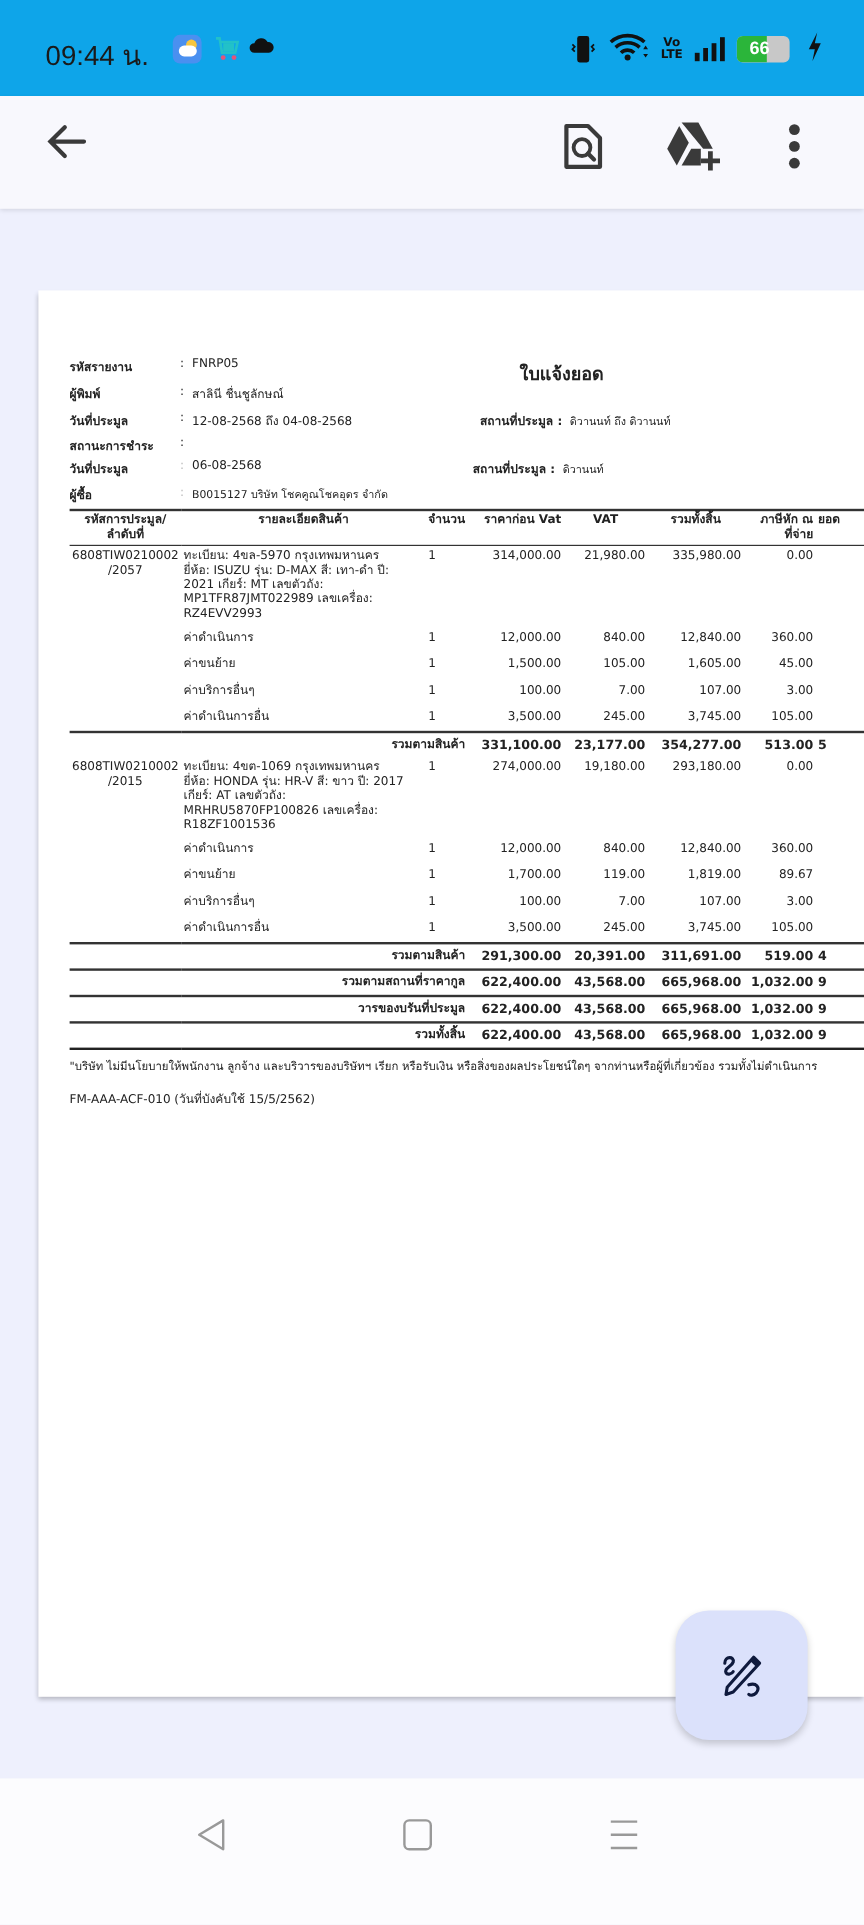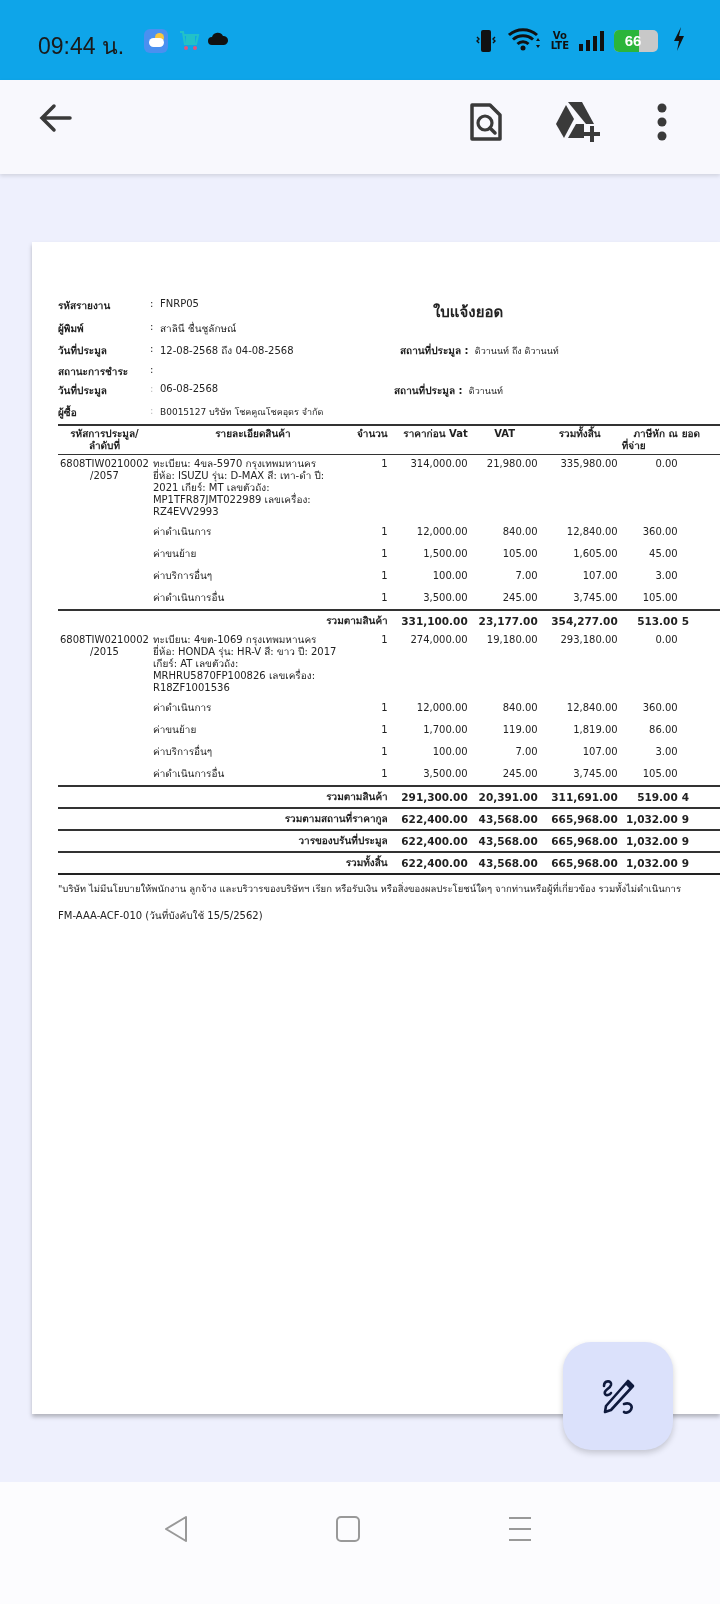--- a/index.html
+++ b/index.html
@@ -42,21 +42,21 @@
   .hdr-val { position:absolute; left:102px; }
   .doc-title { position: absolute; left: 375px; top: 58px; font-size: 15px; font-weight: bold; text-align: center; }
   .loc-row { position: absolute; white-space: nowrap; font-size: 10px;}
   .loc-row b { font-weight: bold; }
 
   table.items { position: absolute; left: 0; top: 182px; width: 700px; border-collapse: collapse; font-size: 10px; }
   table.items th { font-weight: bold; font-size: 10px; padding: 2px 2px; border-top: 2px solid #333; border-bottom: 1px solid #333; vertical-align: top; line-height: 12px; }
   table.items td { padding: 3px 2px; vertical-align: top; line-height: 12px; }
   .c-code { width: 88px; text-align: center; }
   .c-desc { width: 204px; text-align: left; }
-  .c-qty { width: 30px; text-align: right; }
+  .c-qty { width: 30px; text-align: left; }
   .c-num { text-align: right; }
   .c-pre { width: 80px; }
   .c-vat { width: 70px; }
   .c-tot { width: 80px; }
   .c-wht { width: 60px; }
   tr.sub td { font-weight: bold; border-top: 2px solid #333; font-size: 10.5px; padding: 4px 2px; }
   tr.sub td.lbl { text-align: right; font-size: 10px; }
   .desc-lines div { white-space: nowrap; }
   .notice { position: absolute; left: 0; top: 627px; white-space: nowrap; font-size: 9.5px; }
   .form-code { position: absolute; left: 0; top: 654px; white-space: nowrap; font-size: 10px; }
@@ -206,21 +206,21 @@
             <div>รหัสการประมูล/</div>
               <div>ลำดับที่</div>
           </th>
           <th class="c-desc" style="text-align:center">รายละเอียดสินค้า</th>
           <th class="c-qty">จำนวน</th>
           <th class="c-num c-pre">ราคาก่อน Vat</th>
           <th class="c-num c-vat" style="text-align:center">VAT</th>
           <th class="c-num c-tot" style="text-align:center">รวมทั้งสิ้น</th>
           <th class="c-num c-wht" style="text-align:right">
             <div>ภาษีหัก ณ</div>
-              <div style="text-align:left">ที่จ่าย</div>
+              <div style="text-align:right">ที่จ่าย</div>
           </th>
           <th style="text-align:left">ยอด</th>
         </tr>
       </thead>
       <tbody id="tbody">
           <tr>
             <td class="c-code">
               <div>6808TIW0210002</div>
               <div>/2057</div>
             </td>
@@ -316,21 +316,21 @@
             <td class="c-num c-wht" style="padding-top: 5px; padding-bottom: 5px;">360.00</td>
             <td style="text-align: left; padding-top: 5px; padding-bottom: 5px;"></td>
           </tr>
           <tr>
             <td class="c-code" style="padding-top: 5px; padding-bottom: 5px;"></td>
             <td class="c-desc" style="padding-top: 5px; padding-bottom: 5px;">ค่าขนย้าย</td>
             <td class="c-qty" style="padding-top: 5px; padding-bottom: 5px;">1</td>
             <td class="c-num c-pre" style="padding-top: 5px; padding-bottom: 5px;">1,700.00</td>
             <td class="c-num c-vat" style="padding-top: 5px; padding-bottom: 5px;">119.00</td>
             <td class="c-num c-tot" style="padding-top: 5px; padding-bottom: 5px;">1,819.00</td>
-            <td class="c-num c-wht" style="padding-top: 5px; padding-bottom: 5px;">86.00</td>
+            <td class="c-num c-wht" style="padding-top: 5px; padding-bottom: 5px;">89.67</td>
             <td style="text-align: left; padding-top: 5px; padding-bottom: 5px;"></td>
           </tr>
           <tr>
             <td class="c-code" style="padding-top: 5px; padding-bottom: 5px;"></td>
             <td class="c-desc" style="padding-top: 5px; padding-bottom: 5px;">ค่าบริการอื่นๆ</td>
             <td class="c-qty" style="padding-top: 5px; padding-bottom: 5px;">1</td>
             <td class="c-num c-pre" style="padding-top: 5px; padding-bottom: 5px;">100.00</td>
             <td class="c-num c-vat" style="padding-top: 5px; padding-bottom: 5px;">7.00</td>
             <td class="c-num c-tot" style="padding-top: 5px; padding-bottom: 5px;">107.00</td>
             <td class="c-num c-wht" style="padding-top: 5px; padding-bottom: 5px;">3.00</td>

